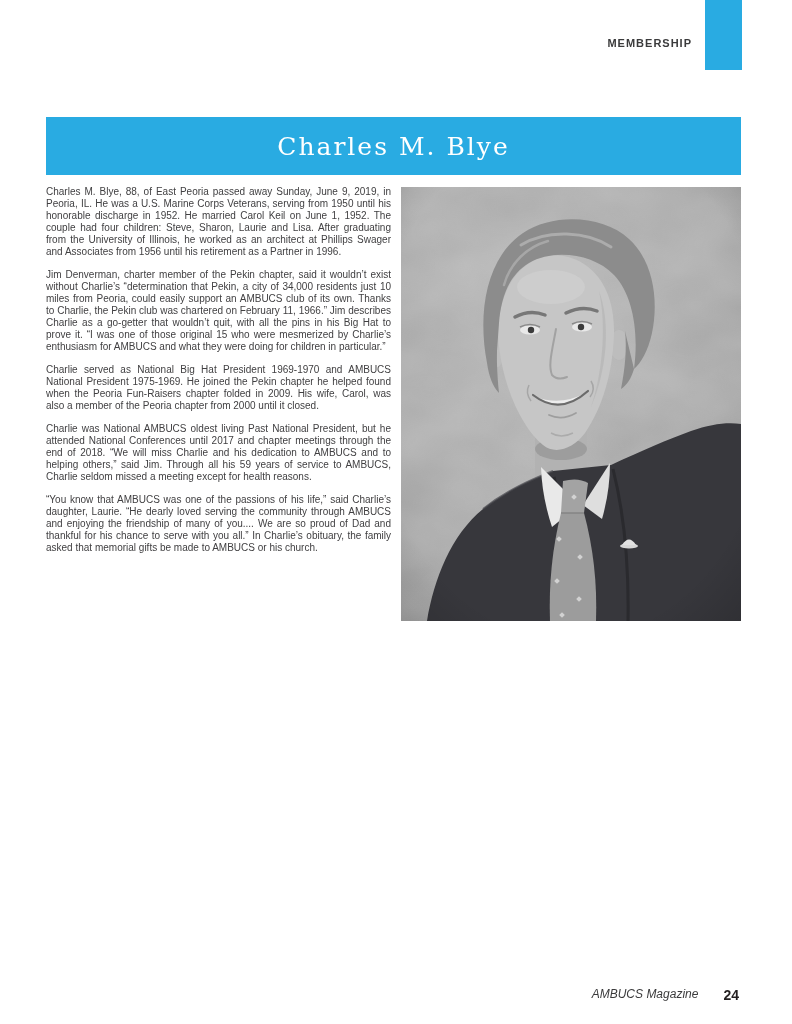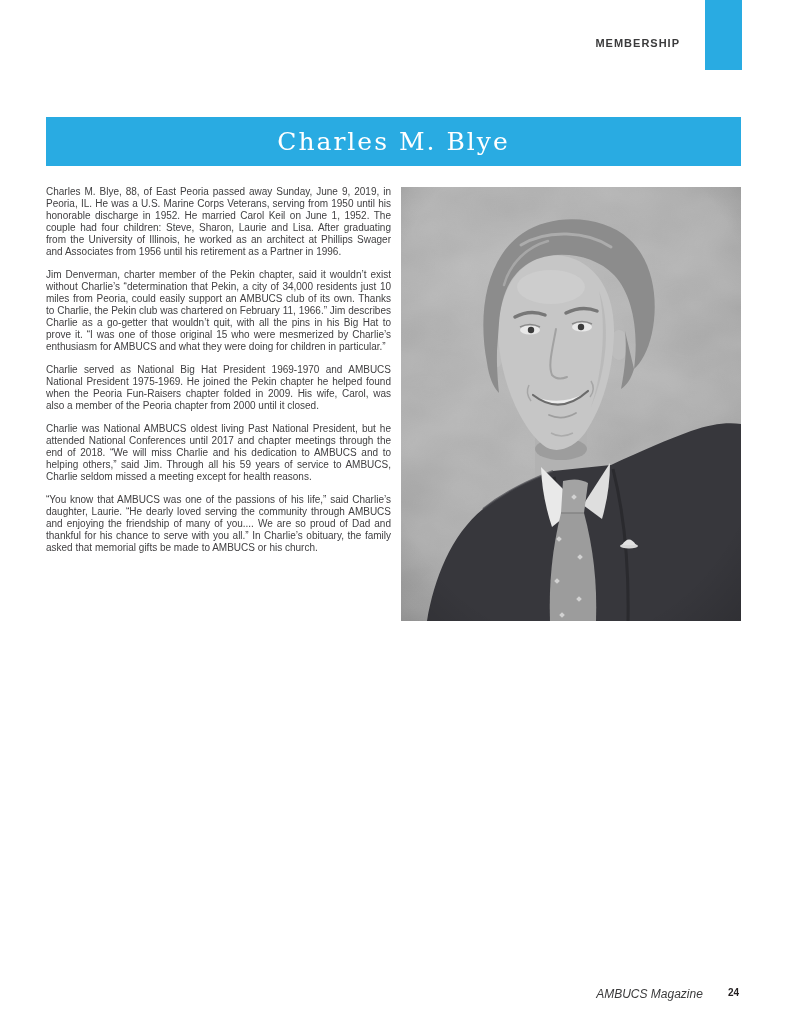--- a/index.html
+++ b/index.html
@@ -7,41 +7,41 @@
     position: relative;
     width: 792px;
     height: 1024px;
     background: #ffffff;
     font-family: "Liberation Sans", sans-serif;
     overflow: hidden;
   }
   .membership {
     position: absolute;
     top: 37px;
-    right: 112px;
+    right: 100px;
     font-size: 11px;
     font-weight: bold;
     letter-spacing: 1px;
     color: #3b3b3c;
     margin-left: 12px;
   }
   .accent-block {
     position: absolute;
     top: 0;
     right: 50px;
     width: 37px;
     height: 70px;
     background: #29abe2;
   }
   .banner {
     position: absolute;
     left: 46px;
     top: 117px;
     width: 695px;
-    height: 49px;
+    height: 58px;
     background: #29abe2;
     display: flex;
     align-items: center;
     justify-content: center;
   }
   .banner h1 {
     margin: 0;
     font-family: "DejaVu Serif", serif;
     font-weight: 400;
     font-size: 25px;
@@ -77,21 +77,21 @@
     align-items: flex-start;
     gap: 25px;
   }
   .footer .mag {
     font-style: italic;
     font-size: 12px;
     color: #3b3b3c;
   }
   .footer .pnum {
     font-weight: bold;
-    font-size: 10px;
+    font-size: 14px;
     color: #231f20;
   }
 </style>
 </head>
 <body>
 
 <div class="page">
 
   <div class="membership">MEMBERSHIP</div>
 

